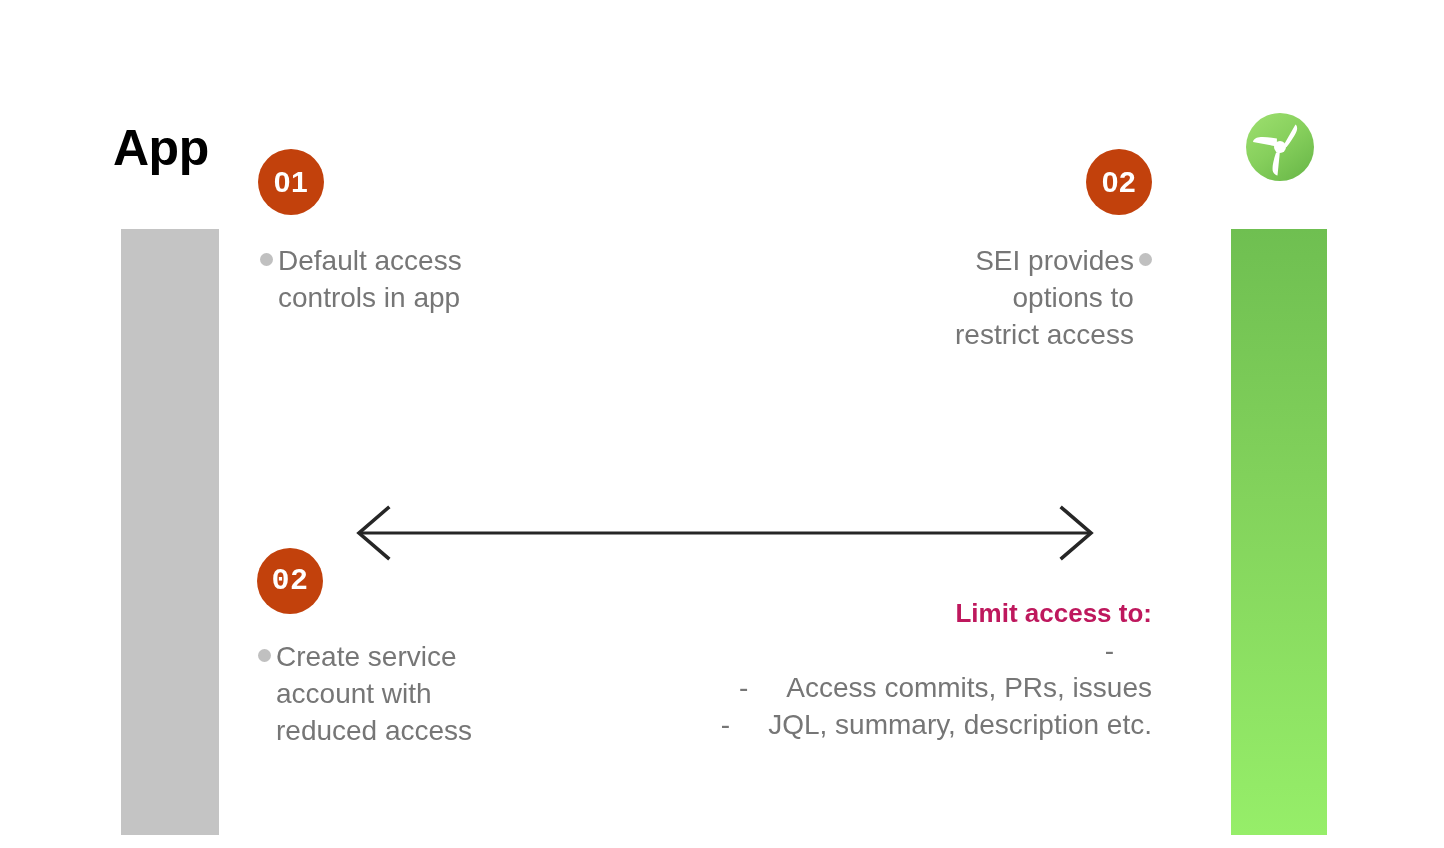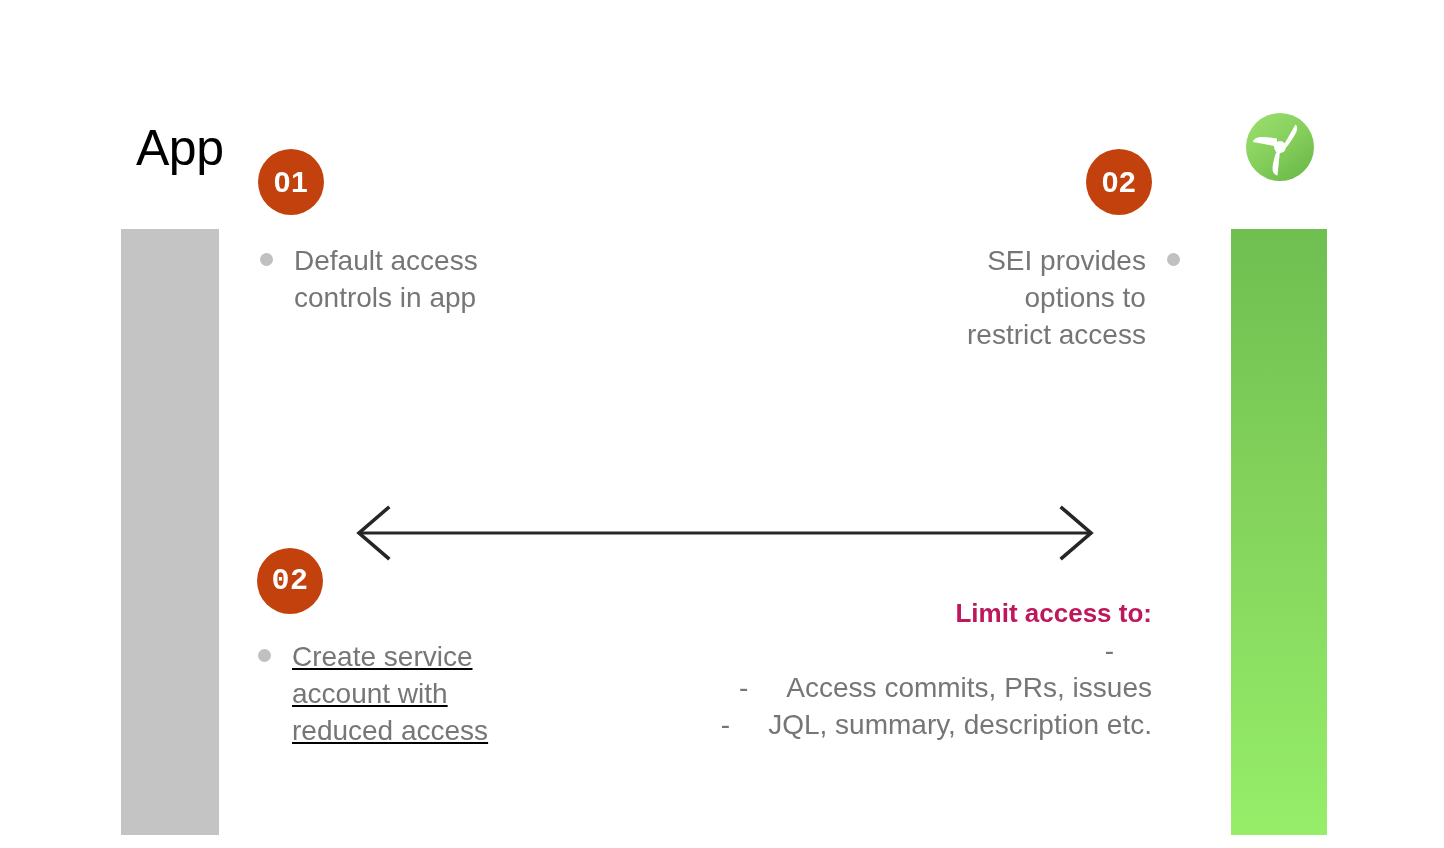--- a/index.html
+++ b/index.html
@@ -33,26 +33,26 @@
     left: 1231px;
     top: 229px;
     width: 96px;
     height: 606px;
     background: linear-gradient(180deg, #6fbf51 0%, #83d35c 45%, #96ee69 100%);
   }
 
   
   .app-title {
     position: absolute;
-    left: 136px;
+    left: 113px;
     top: 120px;
     font-size: 50px;
     line-height: 56px;
     color: #000000;
-    font-weight: 400;
+    font-weight: 700;
     letter-spacing: -0.5px;
     white-space: nowrap;
   }
 
   
   .logo {
     position: absolute;
     left: 1245px;
     top: 112px;
     width: 70px;
@@ -77,46 +77,46 @@
   }
   .badge-01 { left: 258px; top: 149px; }
   .badge-02 { left: 257px; top: 548px; font-family: Liberation Mono, monospace; }
   .badge-03 { left: 1086px; top: 149px; }
 
   
   .bullet-block {
     position: absolute;
     display: flex;
     align-items: flex-start;
-    gap: 21px;
+    gap: 5px;
   }
   .bullet-dot {
     width: 13px;
     height: 13px;
     border-radius: 50%;
     background: #c0c0c0;
     flex: 0 0 auto;
     margin-top: 11px;
   }
   .bullet-text {
     font-size: 28px;
     line-height: 37px;
     color: #767676;
     font-weight: 400;
     white-space: pre-line;
   }
 
   .block-01 { left: 260px; top: 242px; }
   .block-01 .bullet-text { text-align: left; }
 
-  .block-02 { left: 258px; top: 638px; text-decoration: underline; }
+  .block-02 { left: 258px; top: 638px; }
   .block-02 .bullet-text { text-align: left; }
 
   .block-03 { left: 955px; top: 242px; }
-  .block-03 .bullet-text { text-align: right; margin-left: 12px; }
+  .block-03 .bullet-text { text-align: right; }
   .block-03 .bullet-dot { order: 2; }
 
   
   .arrow-wrap {
     position: absolute;
     left: 352px;
     top: 505px;
     width: 746px;
     height: 56px;
   }

